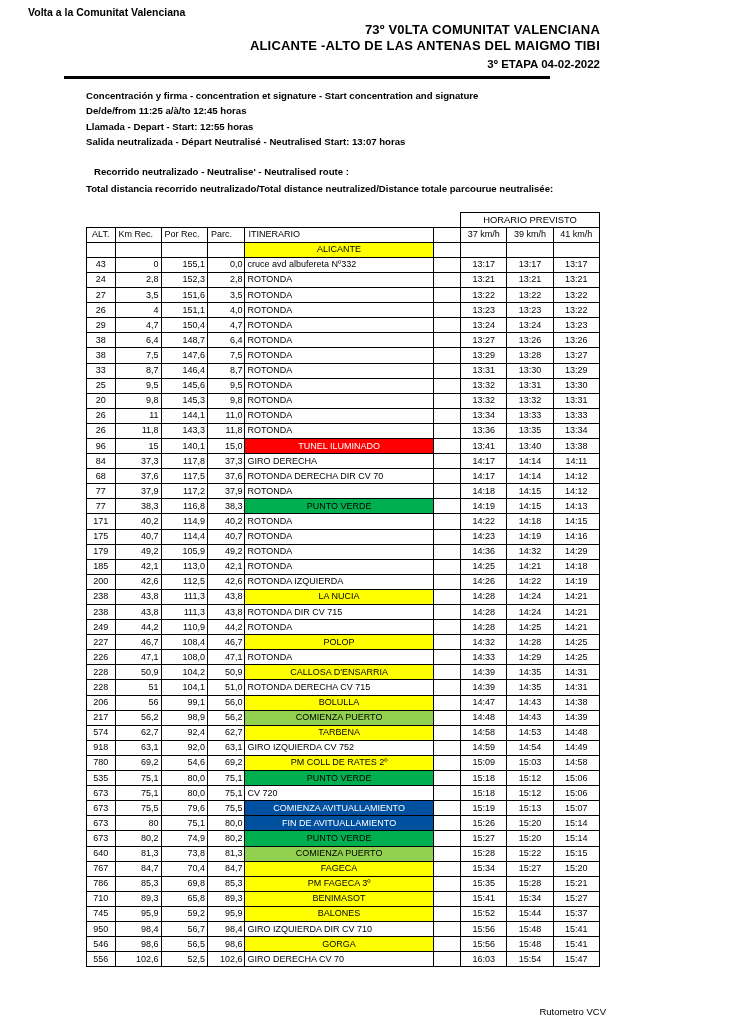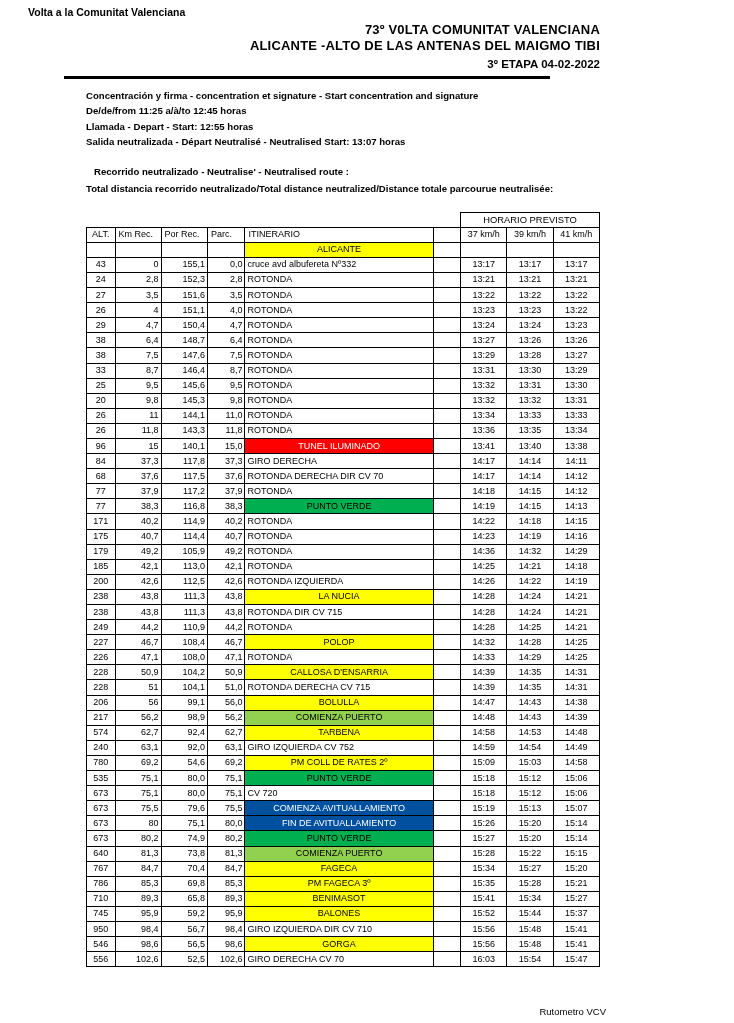--- a/index.html
+++ b/index.html
@@ -524,21 +524,21 @@
           <td class="c-km">62,7</td>
           <td class="c-por">92,4</td>
           <td class="c-parc">62,7</td>
           <td class="c-itin bg-yellow center">TARBENA</td>
           <td class="c-gap"></td>
           <td class="c-h">14:58</td>
           <td class="c-h">14:53</td>
           <td class="c-h">14:48</td>
         </tr>
         <tr>
-          <td class="c-alt">240</td>
+          <td class="c-alt">918</td>
           <td class="c-km">63,1</td>
           <td class="c-por">92,0</td>
           <td class="c-parc">63,1</td>
           <td class="c-itin ">GIRO IZQUIERDA CV 752</td>
           <td class="c-gap"></td>
           <td class="c-h">14:59</td>
           <td class="c-h">14:54</td>
           <td class="c-h">14:49</td>
         </tr>
         <tr>

